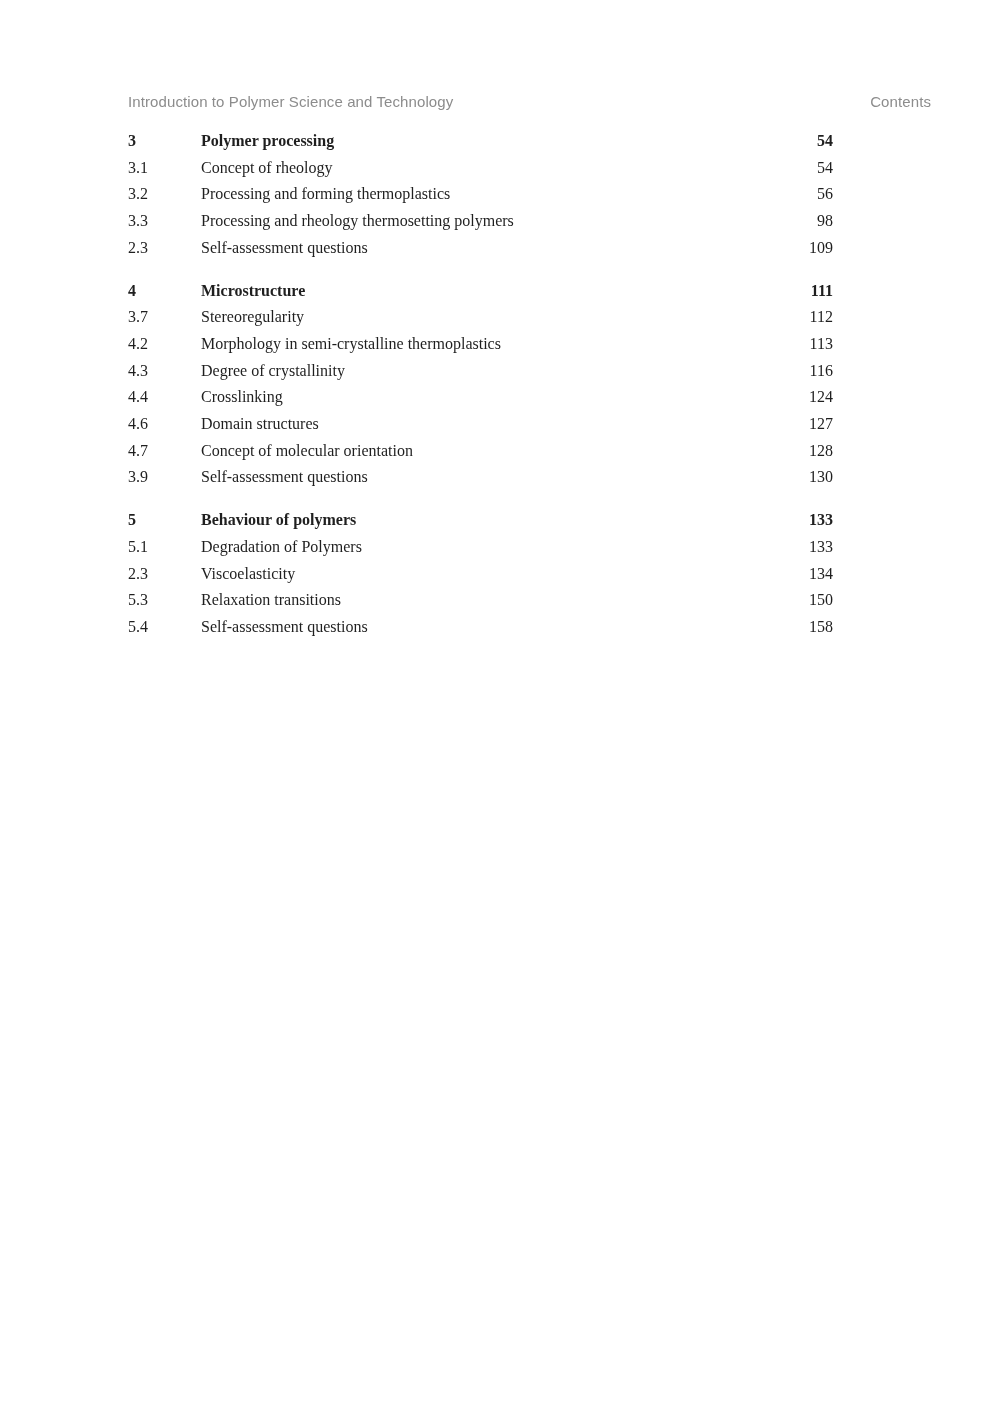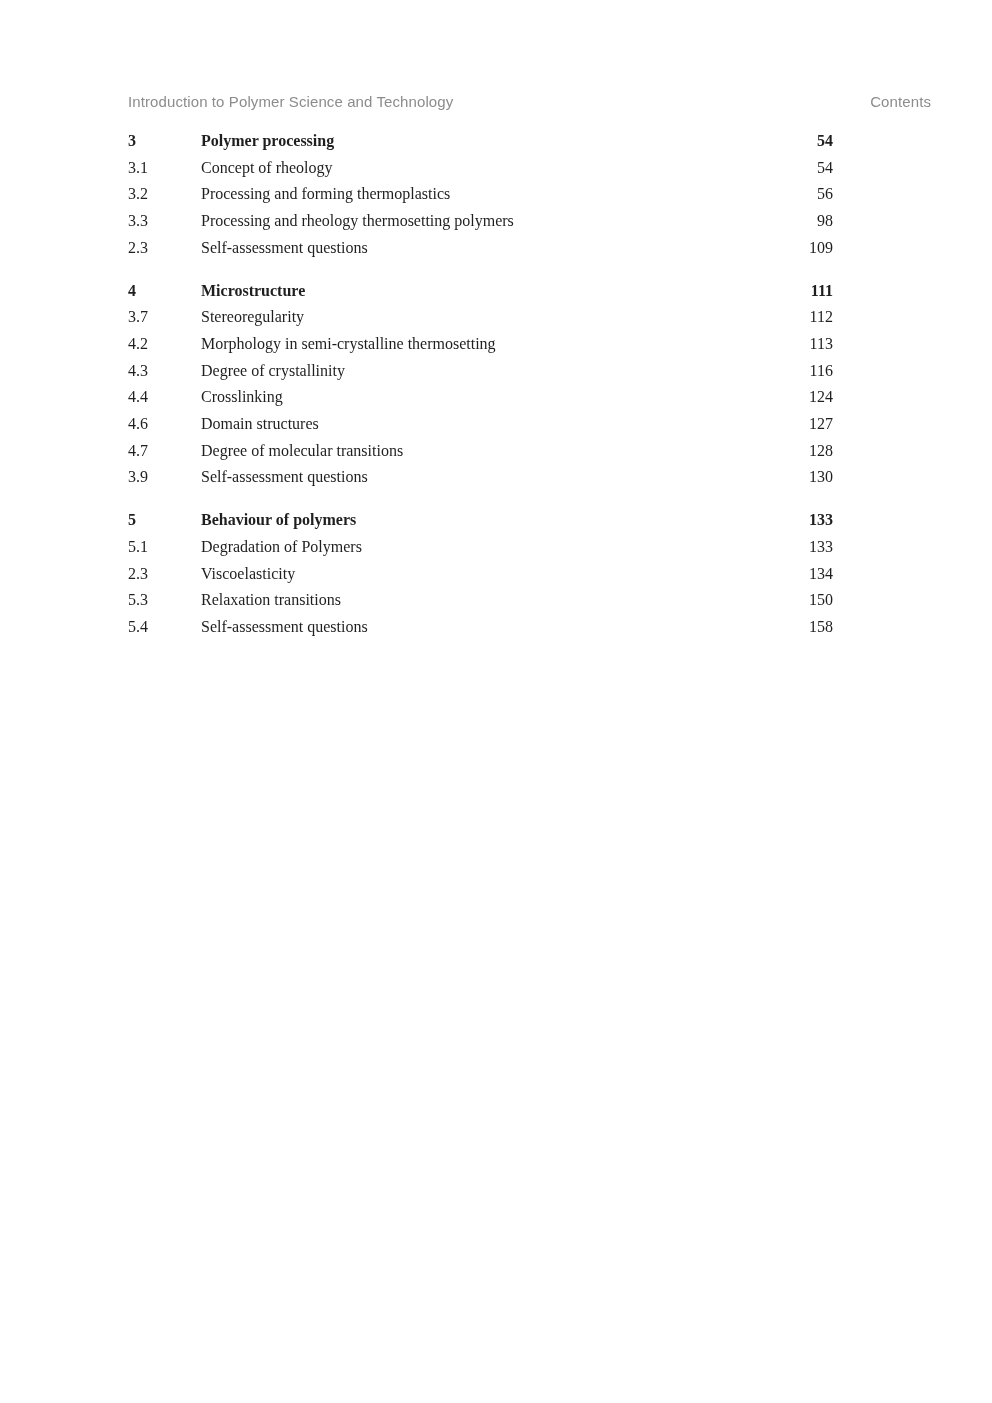--- a/index.html
+++ b/index.html
@@ -110,41 +110,41 @@
           <span class="col-title">Microstructure</span>
           <span class="col-page">111</span>
         </div>
         <div class="toc-row">
           <span class="col-num">3.7</span>
           <span class="col-title">Stereoregularity</span>
           <span class="col-page">112</span>
         </div>
         <div class="toc-row">
           <span class="col-num">4.2</span>
-          <span class="col-title">Morphology in semi-crystalline thermosetting</span>
+          <span class="col-title">Morphology in semi-crystalline thermoplastics</span>
           <span class="col-page">113</span>
         </div>
         <div class="toc-row">
           <span class="col-num">4.3</span>
           <span class="col-title">Degree of crystallinity</span>
           <span class="col-page">116</span>
         </div>
         <div class="toc-row">
           <span class="col-num">4.4</span>
           <span class="col-title">Crosslinking</span>
           <span class="col-page">124</span>
         </div>
         <div class="toc-row">
           <span class="col-num">4.6</span>
           <span class="col-title">Domain structures</span>
           <span class="col-page">127</span>
         </div>
         <div class="toc-row">
           <span class="col-num">4.7</span>
-          <span class="col-title">Degree of molecular transitions</span>
+          <span class="col-title">Concept of molecular orientation</span>
           <span class="col-page">128</span>
         </div>
         <div class="toc-row">
           <span class="col-num">3.9</span>
           <span class="col-title">Self-assessment questions</span>
           <span class="col-page">130</span>
         </div>
       </section>
       <section class="toc-section">
         <div class="toc-row heading">

